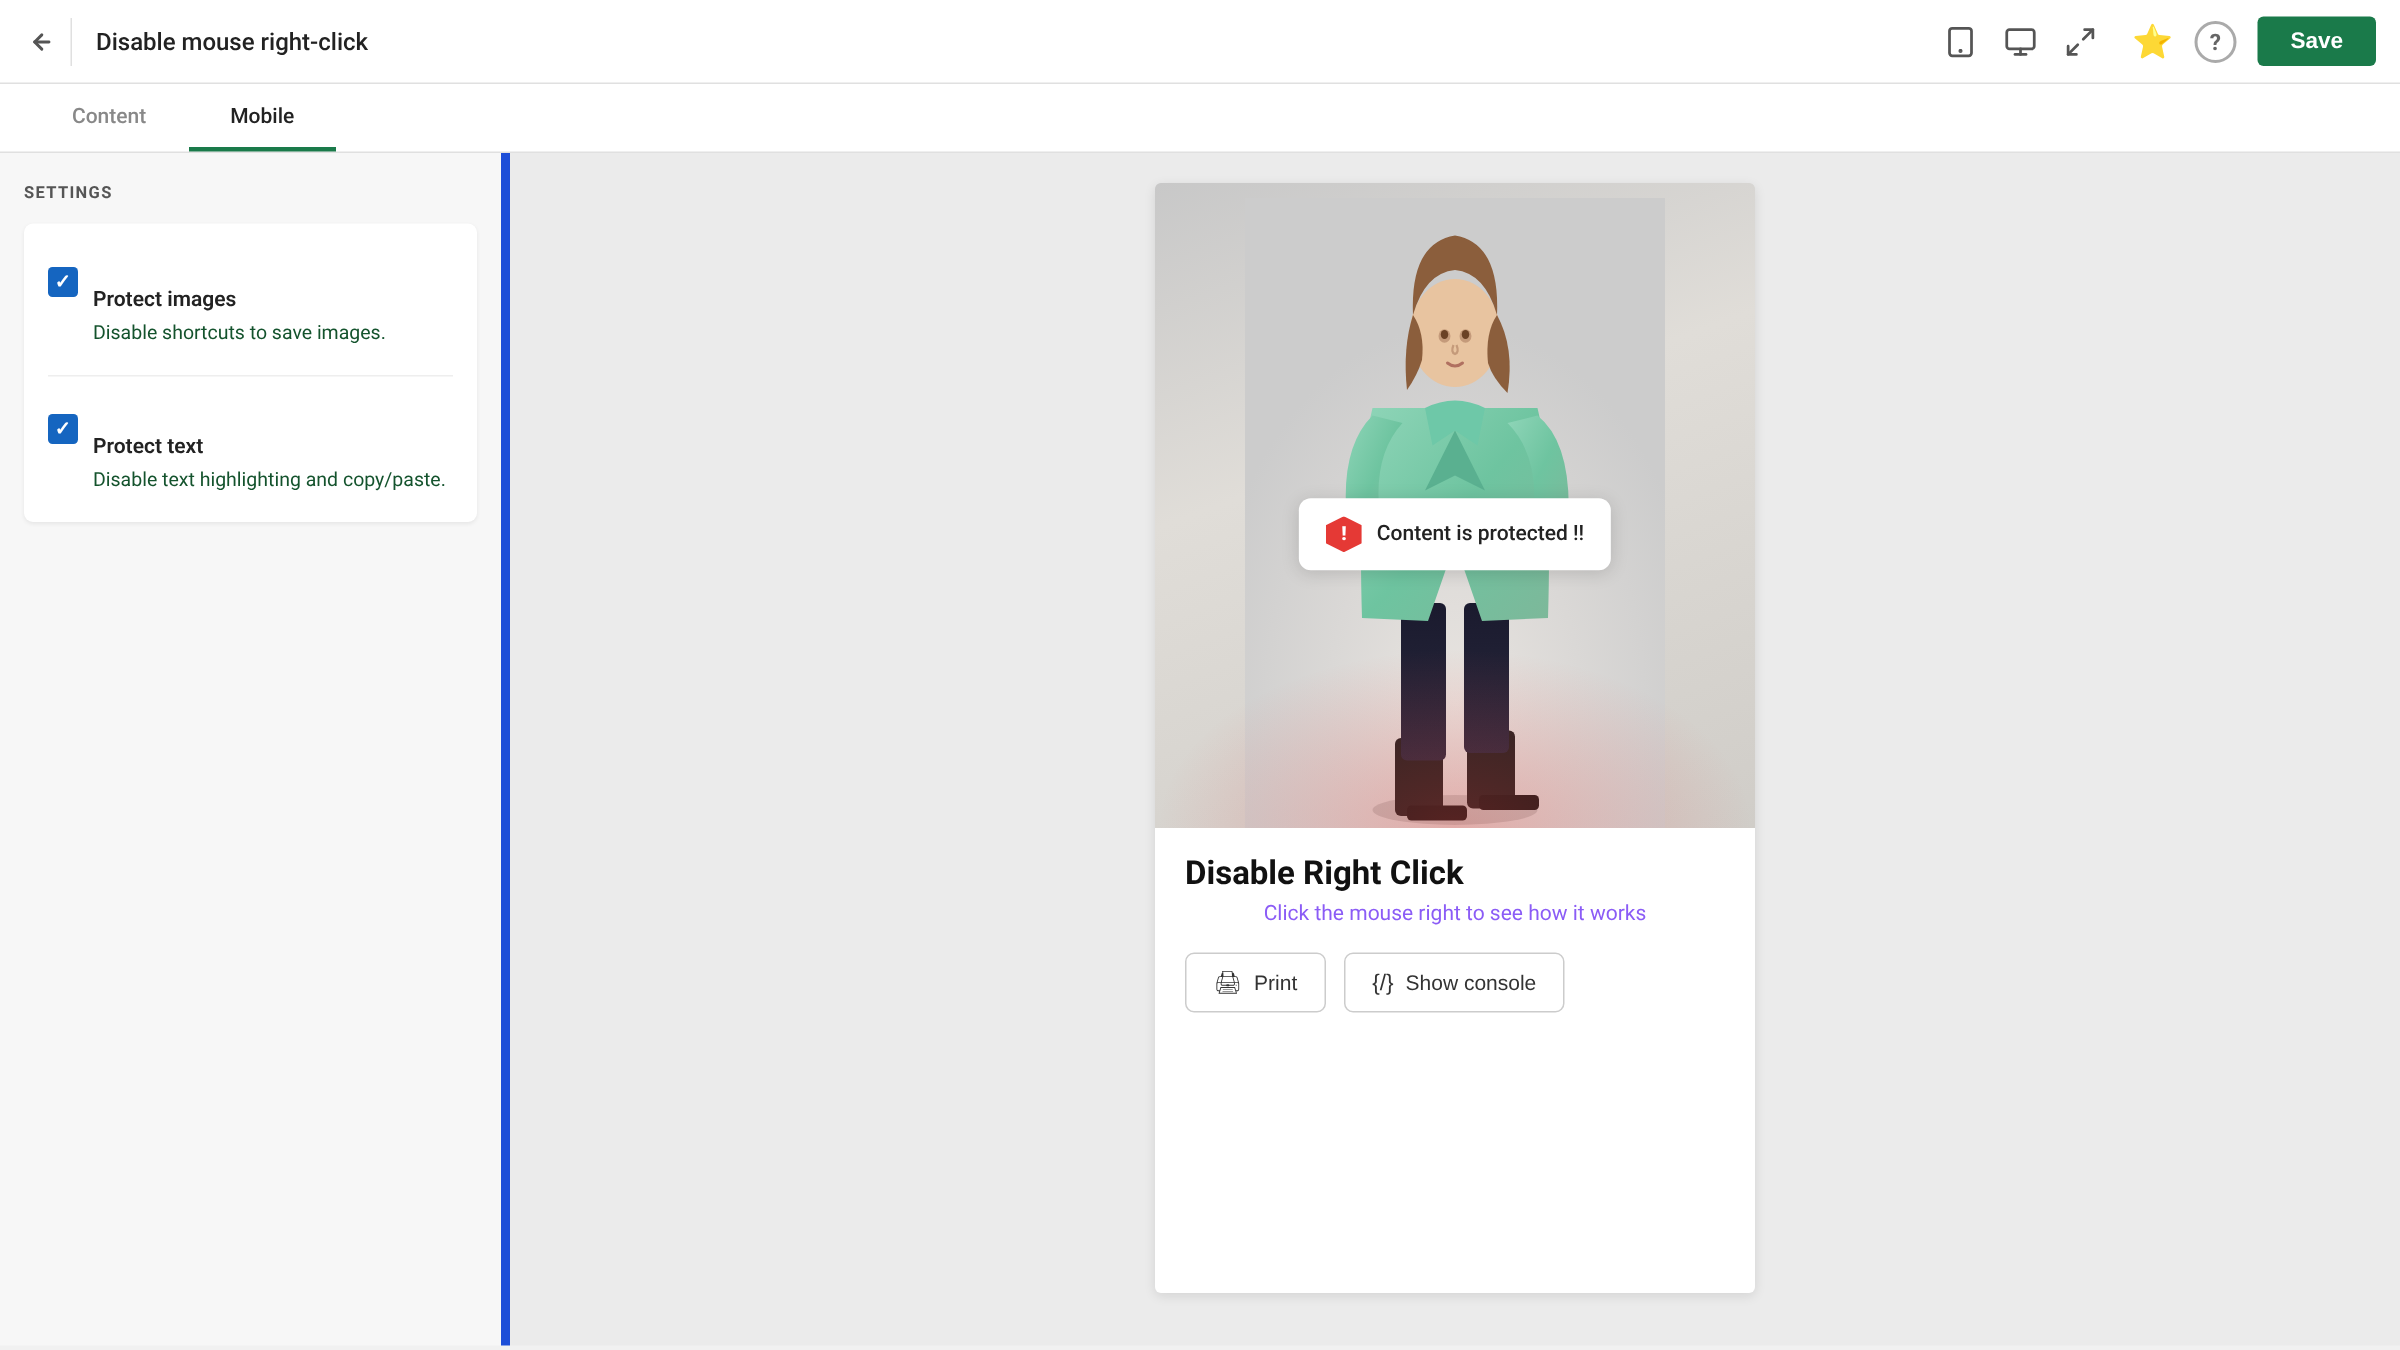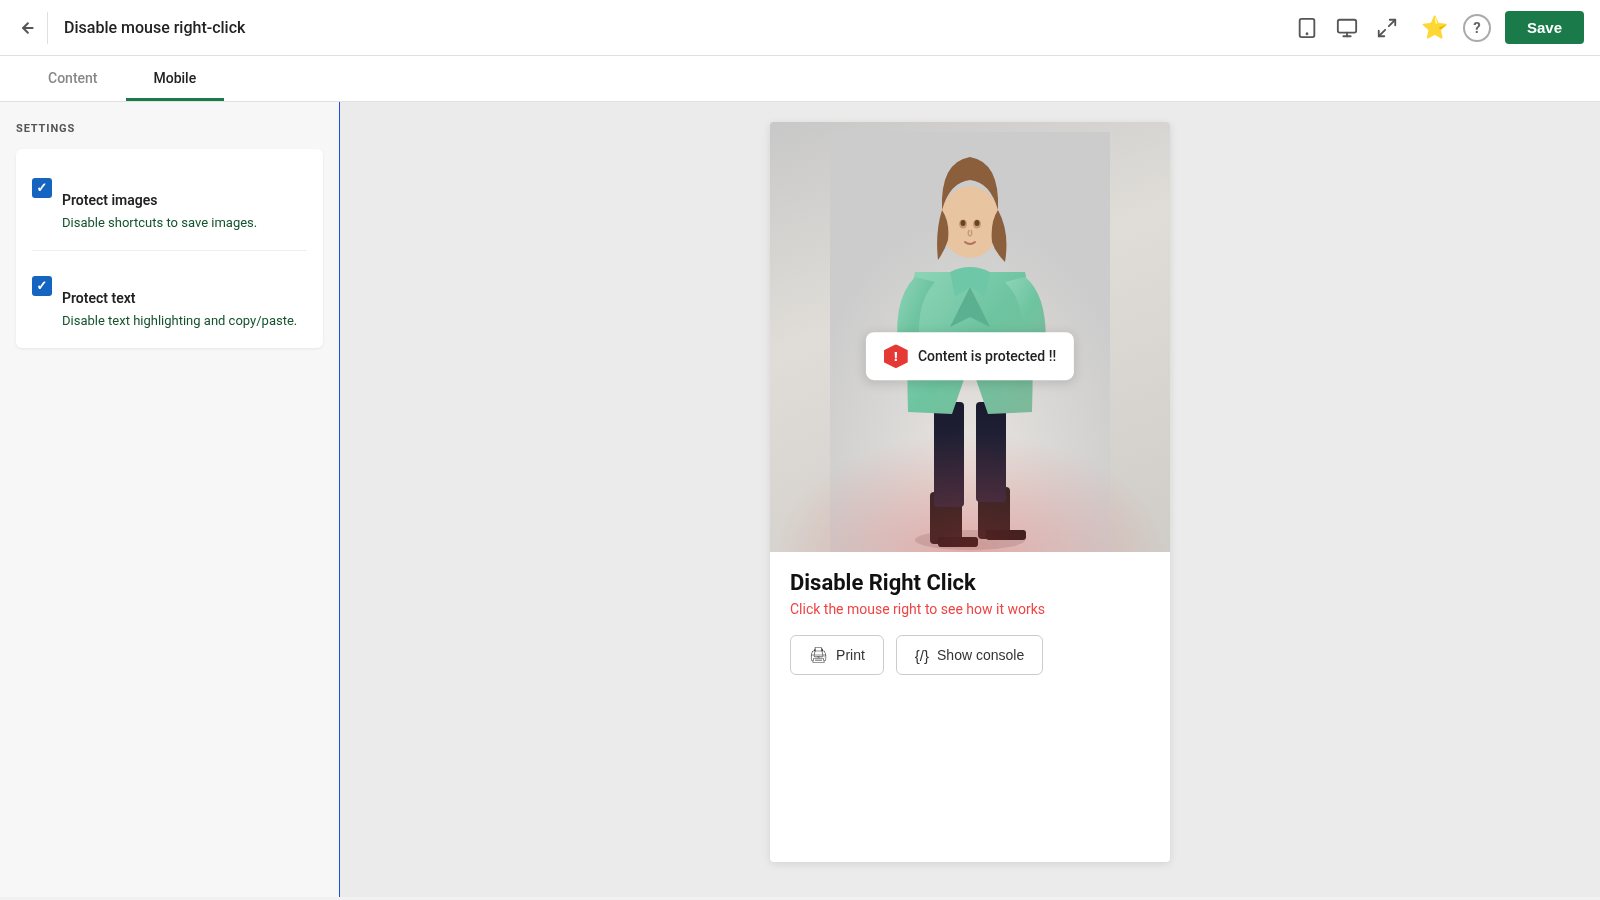--- a/index.html
+++ b/index.html
@@ -104,21 +104,21 @@
     .main-layout {
       display: flex;
       height: calc(900px - 56px - 49px);
     }
 
     
     .sidebar {
       width: 340px;
       background: #f7f7f7;
       padding: 20px 16px;
-      border-right: 1px solid #1d4ed8;
+      border-right: 6px solid #1d4ed8;
       flex-shrink: 0;
     }
     .settings-label {
       font-size: 11px;
       font-weight: 700;
       color: #555;
       letter-spacing: 0.08em;
       margin-bottom: 14px;
       text-transform: uppercase;
     }
@@ -269,22 +269,23 @@
       padding: 18px 20px 20px;
     }
     .preview-title {
       font-size: 22px;
       font-weight: 700;
       color: #111;
       margin-bottom: 6px;
     }
     .preview-subtitle {
       font-size: 14px;
-      color: #ef4444;
+      color: #8b5cf6;
       margin-bottom: 18px;
+      text-align: center;
     }
     .preview-actions {
       display: flex;
       gap: 12px;
     }
     .preview-btn {
       display: flex;
       align-items: center;
       gap: 8px;
       padding: 10px 18px;

